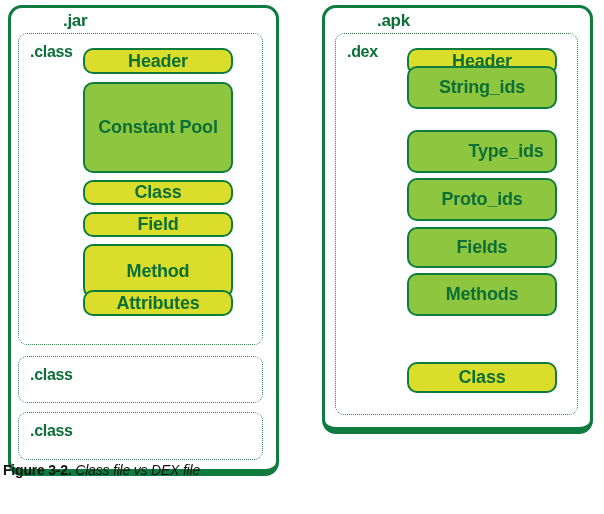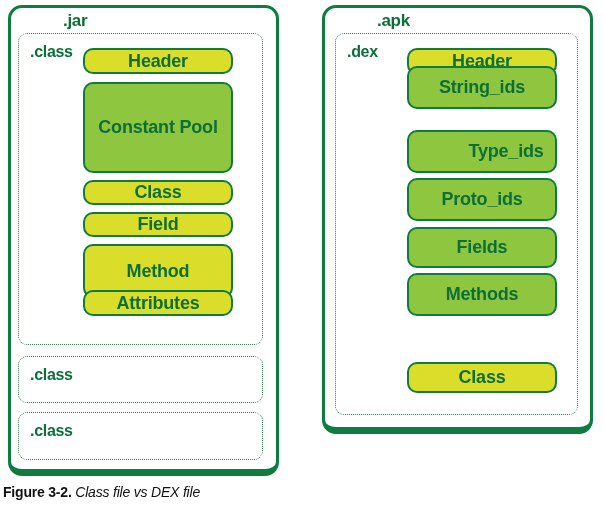--- a/index.html
+++ b/index.html
@@ -81,21 +81,21 @@
   #dex-box-header    { left: 71px; top: 14px;  height: 27px; }
   #dex-box-stringids { left: 71px; top: 32px;  height: 43px; }
   #dex-box-typeids   { left: 71px; top: 96px;  height: 43px; padding-left: 48px; }
   #dex-box-protoids  { left: 71px; top: 144px; height: 43px; }
   #dex-box-fields    { left: 71px; top: 193px; height: 41px; }
   #dex-box-methods   { left: 71px; top: 239px; height: 43px; text-align: right; }
   #dex-box-classes   { left: 71px; top: 288px; height: 31px; }
   #dex-box-data      { left: 71px; top: 328px; height: 31px; }
   #caption {
     position: absolute;
-    left: 3px; top: 484px;
+    left: 3px; top: 462px;
     font-size: 14px;
     color: var(--caption-black);
     letter-spacing: -0.2px;
   }
   #caption .cap-label { font-weight: bold; }
   #caption .cap-text  { font-style: italic; }
 </style>
 </head>
 <body>
 

